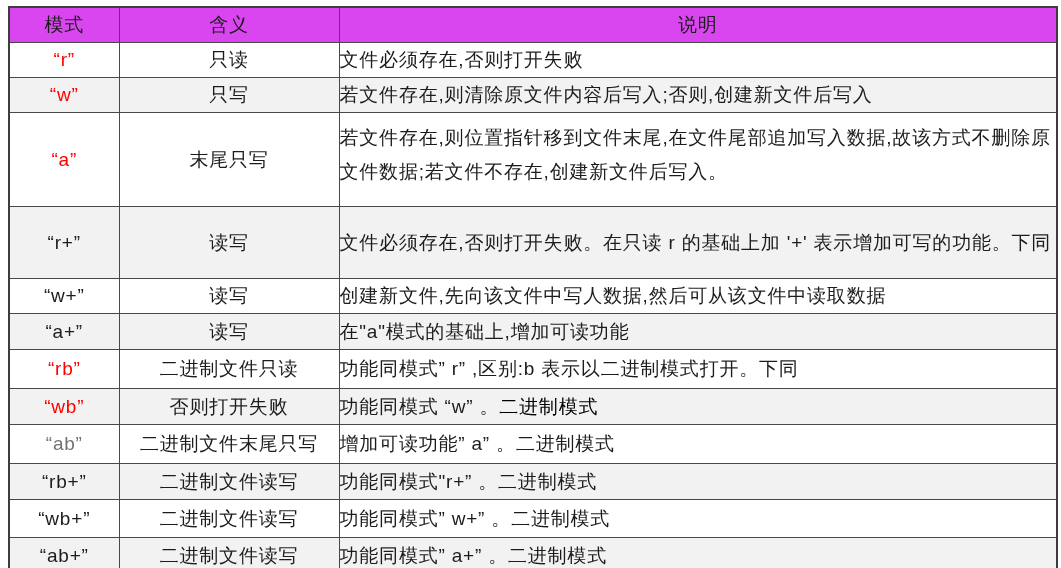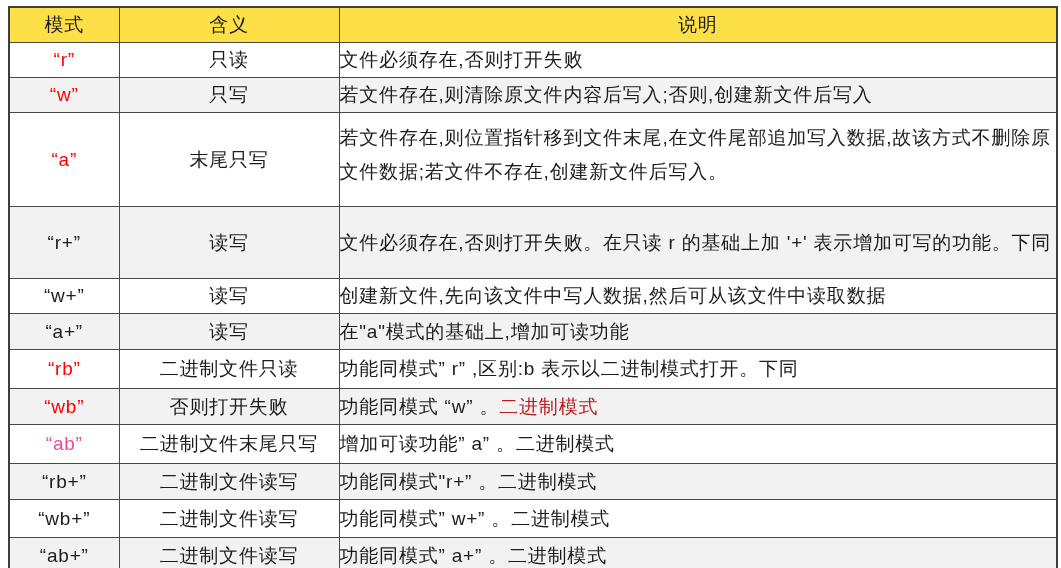--- a/index.html
+++ b/index.html
@@ -29,21 +29,21 @@
   table.modes th, table.modes td {
     border: 1px solid #484848;
     font-size: 19px;
     font-weight: normal;
     line-height: 34px;
     letter-spacing: 0.8px;
     vertical-align: middle;
     padding: 0;
     overflow: hidden;
   }
-  thead tr { height: 32px; background: #fde047; }
+  thead tr { height: 32px; background: #d946ef; }
   thead th { border-bottom: 2px solid #3d3d3d; text-align: center; }
   col.c-mode { width: 110px; }
   col.c-meaning { width: 220px; }
   col.c-desc { width: 718px; }
   tbody tr { background: #ffffff; }
   tbody tr:nth-child(even) { background: #f2f2f2; }
   tbody tr:nth-child(1) { height: 31px; }
   tbody tr:nth-child(2) { height: 31px; }
   tbody tr:nth-child(3) { height: 94px; }
   tbody tr:nth-child(4) { height: 72px; }
@@ -109,24 +109,24 @@
           <td class="col-desc"><span>在"a"模式的基础上,增加可读功能</span></td>
         </tr>
         <tr>
           <td class="col-mode" style="color: rgb(254, 0, 0);">“rb”</td>
           <td class="col-meaning">二进制文件只读</td>
           <td class="col-desc"><span>功能同模式” r” ,区别:b 表示以二进制模式打开。下同</span></td>
         </tr>
         <tr>
           <td class="col-mode" style="color: rgb(254, 0, 0);">“wb”</td>
           <td class="col-meaning">否则打开失败</td>
-          <td class="col-desc"><span>功能同模式 “w” 。</span><span style="color: #b91c1c;">二进制模式</span></td>
+          <td class="col-desc"><span>功能同模式 “w” 。</span><span style="color: #000000;">二进制模式</span></td>
         </tr>
         <tr>
-          <td class="col-mode" style="color: #ec4899;">“ab”</td>
+          <td class="col-mode" style="color: #737373;">“ab”</td>
           <td class="col-meaning">二进制文件末尾只写</td>
           <td class="col-desc"><span>增加可读功能” a” 。二进制模式</span></td>
         </tr>
         <tr>
           <td class="col-mode">“rb+”</td>
           <td class="col-meaning">二进制文件读写</td>
           <td class="col-desc"><span>功能同模式"r+” 。二进制模式</span></td>
         </tr>
         <tr>
           <td class="col-mode">“wb+”</td>

